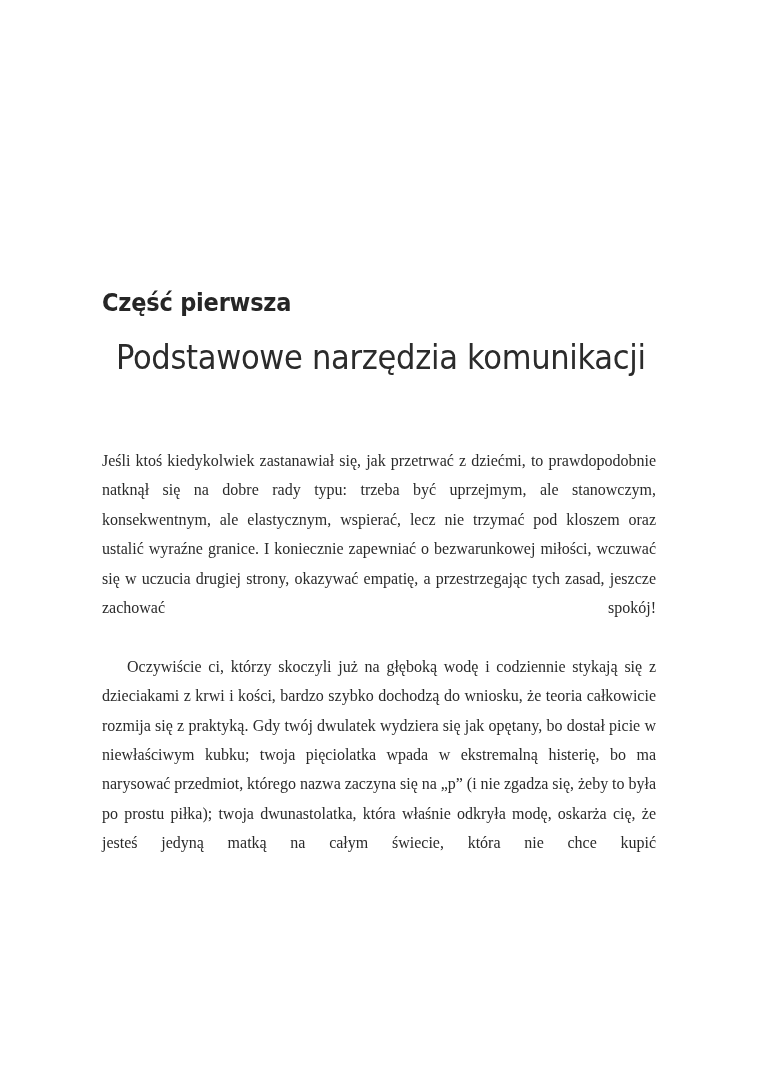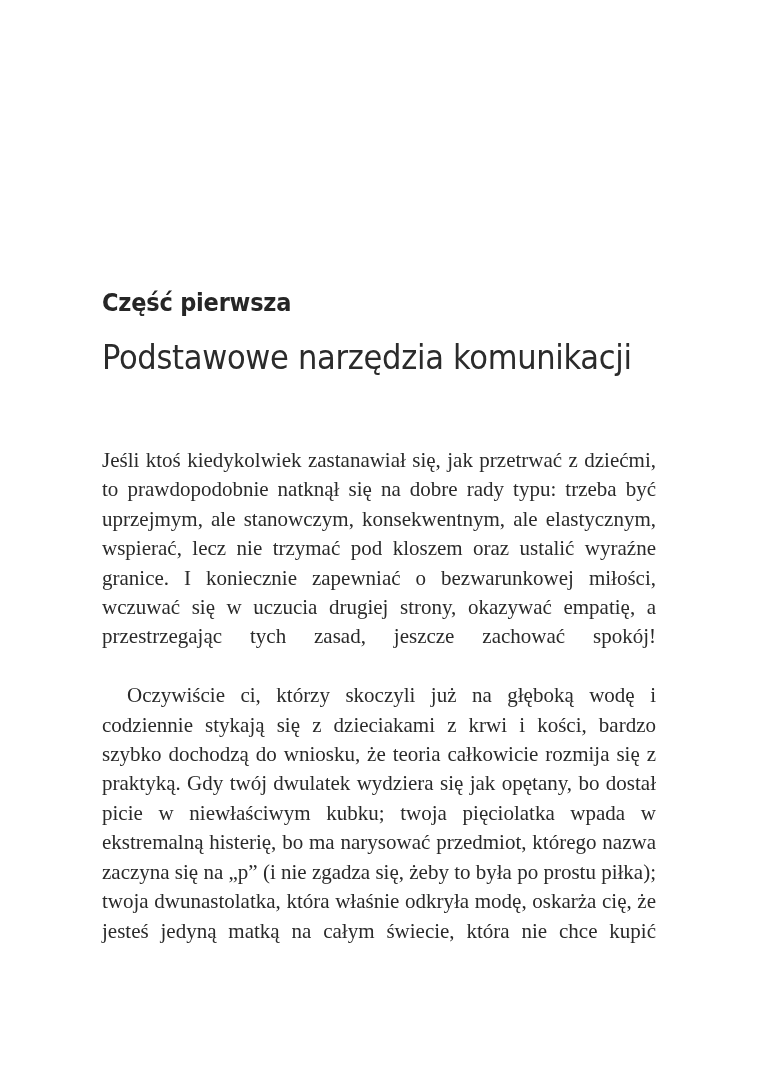--- a/index.html
+++ b/index.html
@@ -37,21 +37,21 @@
     font-size: 25px;
     line-height: 1.1;
     letter-spacing: -0.2px;
     color: #262626;
     white-space: nowrap;
   }
 
   
   .chapter-title {
     position: absolute;
-    left: 0;
+    left: 14px;
     top: 338px;
     margin: 0;
     font-family: "DejaVu Sans Condensed", "Liberation Sans Narrow", "Liberation Sans", sans-serif;
     font-weight: 300;
     font-size: 34px;
     line-height: 1.15;
     letter-spacing: -0.3px;
     color: #2b2b2b;
     white-space: nowrap;
   }
@@ -60,21 +60,21 @@
   .body-copy {
     position: absolute;
     left: 0;
     top: 446px;
     width: 554px;
   }
 
   .body-copy p {
     margin: 0;
     font-family: "Liberation Serif", "DejaVu Serif", serif;
-    font-size: 21px;
+    font-size: 16px;
     line-height: 29.4px;
     color: #2a2a2a;
     text-align: justify;
     text-justify: inter-word;
     hyphens: manual;
     -webkit-hyphens: manual;
     word-spacing: -0.1px;
   }
 
   .body-copy p.indented {

